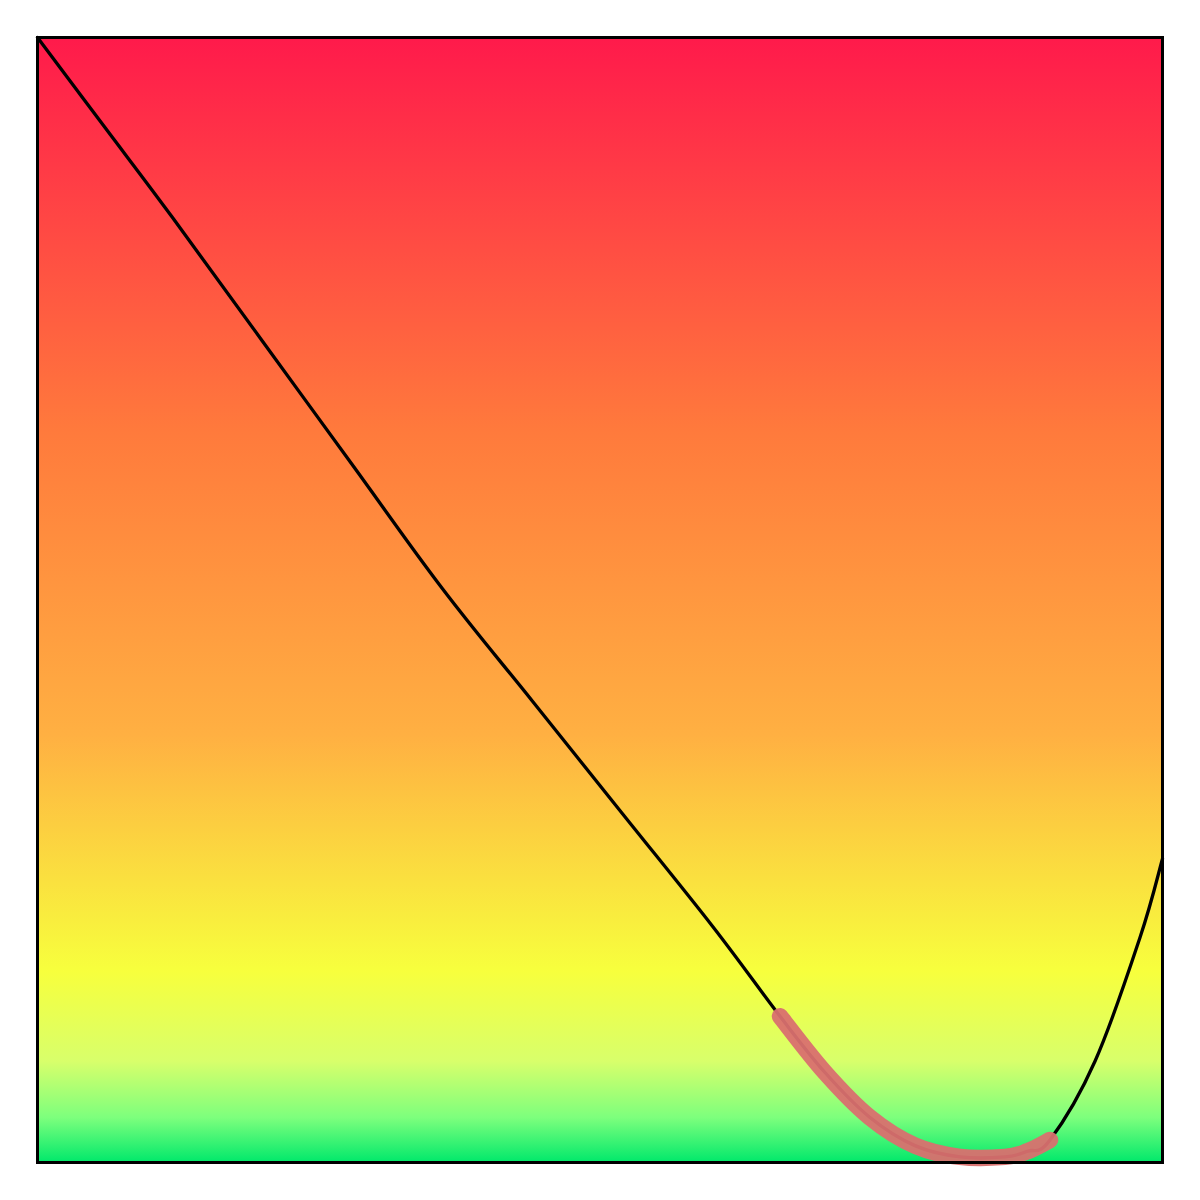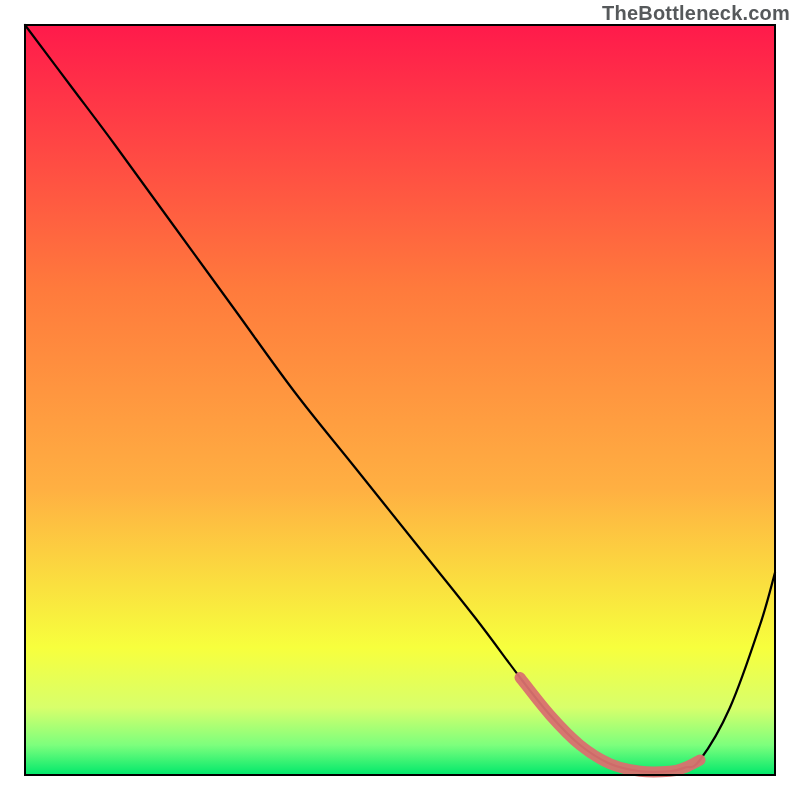--- a/index.html
+++ b/index.html
@@ -32,21 +32,20 @@
     top: 0;
     width: 800px;
     height: 800px;
   }
 </style>
 </head>
 <body>
 
 <div class="stage">
 
-  <div class="watermark">TheBottleneck.com</div>
 
   <svg class="chart" viewBox="0 0 800 800">
     <defs>
       <linearGradient id="bgGrad" x1="0" y1="0" x2="0" y2="1">
         <stop id="g0" offset="0%" stop-color="#ff1a4b"></stop>
         <stop id="g1" offset="35%" stop-color="#ff7a3c"></stop>
         <stop id="g2" offset="62%" stop-color="#ffb042"></stop>
         <stop id="g3" offset="83%" stop-color="#f7ff3d"></stop>
         <stop id="g4" offset="91%" stop-color="#d8ff6b"></stop>
         <stop id="g5" offset="96%" stop-color="#7dff7d"></stop>

